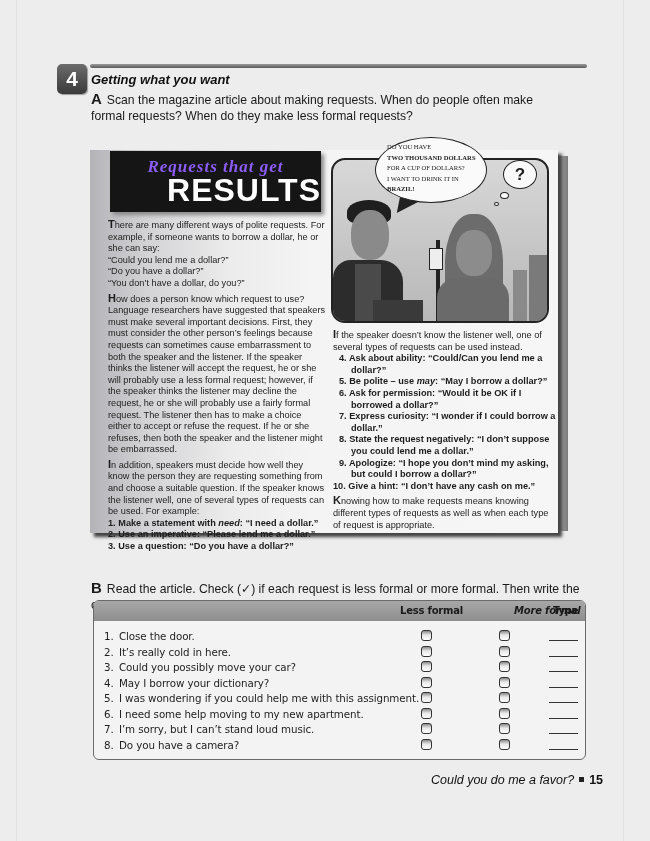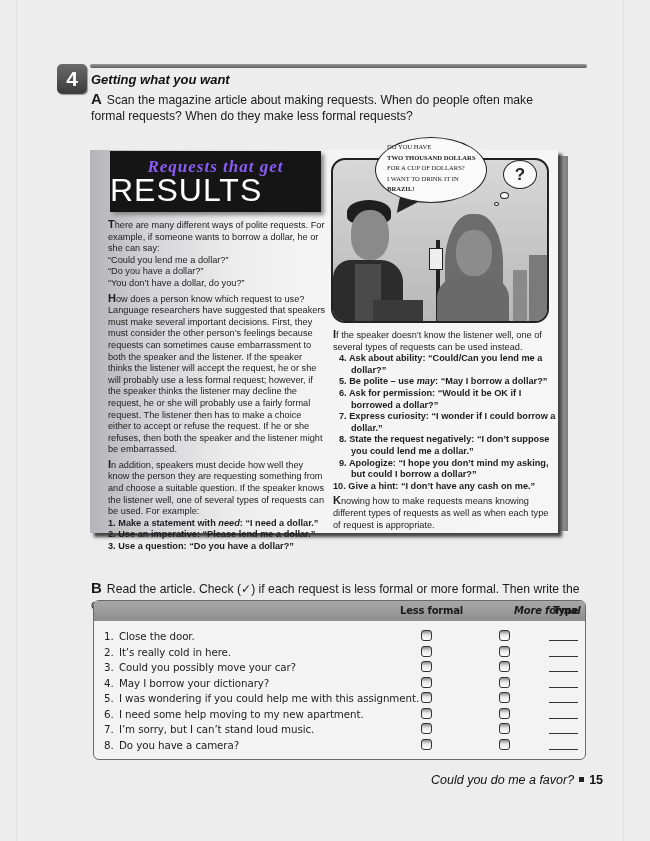--- a/index.html
+++ b/index.html
@@ -53,22 +53,22 @@
     position: absolute; left: 110px; top: 151px; width: 211px; height: 61px;
     background: #151515;
     box-shadow: 3px 3px 4px #888;
   }
   .title-line1 {
     position: absolute; left: 0; top: 6px; width: 100%; text-align: center;
     font-family: "Liberation Serif", serif; font-style: italic; font-weight: bold;
     font-size: 17px; color: #8b5cf6; letter-spacing: 1px;
   }
   .title-line2 {
-    position: absolute; left: 0; top: 21px; width: 100%; text-align: left;
-    font-family: "Liberation Sans", sans-serif; font-weight: normal;
+    position: absolute; left: 0; top: 21px; width: 100%; text-align: right;
+    font-family: "Liberation Sans", sans-serif; font-weight: bold;
     font-size: 32px; color: #fff; letter-spacing: 1px;
   }
   .col-left {
     position: absolute; left: 108px; top: 219px; width: 218px;
     font-size: 9.2px; line-height: 11.6px; color: #1d1d1d;
     font-family: "Liberation Sans", sans-serif;
   }
   .col-right {
     position: absolute; left: 333px; top: 329px; width: 225px;
     font-size: 9.2px; line-height: 11.6px; color: #1d1d1d;

